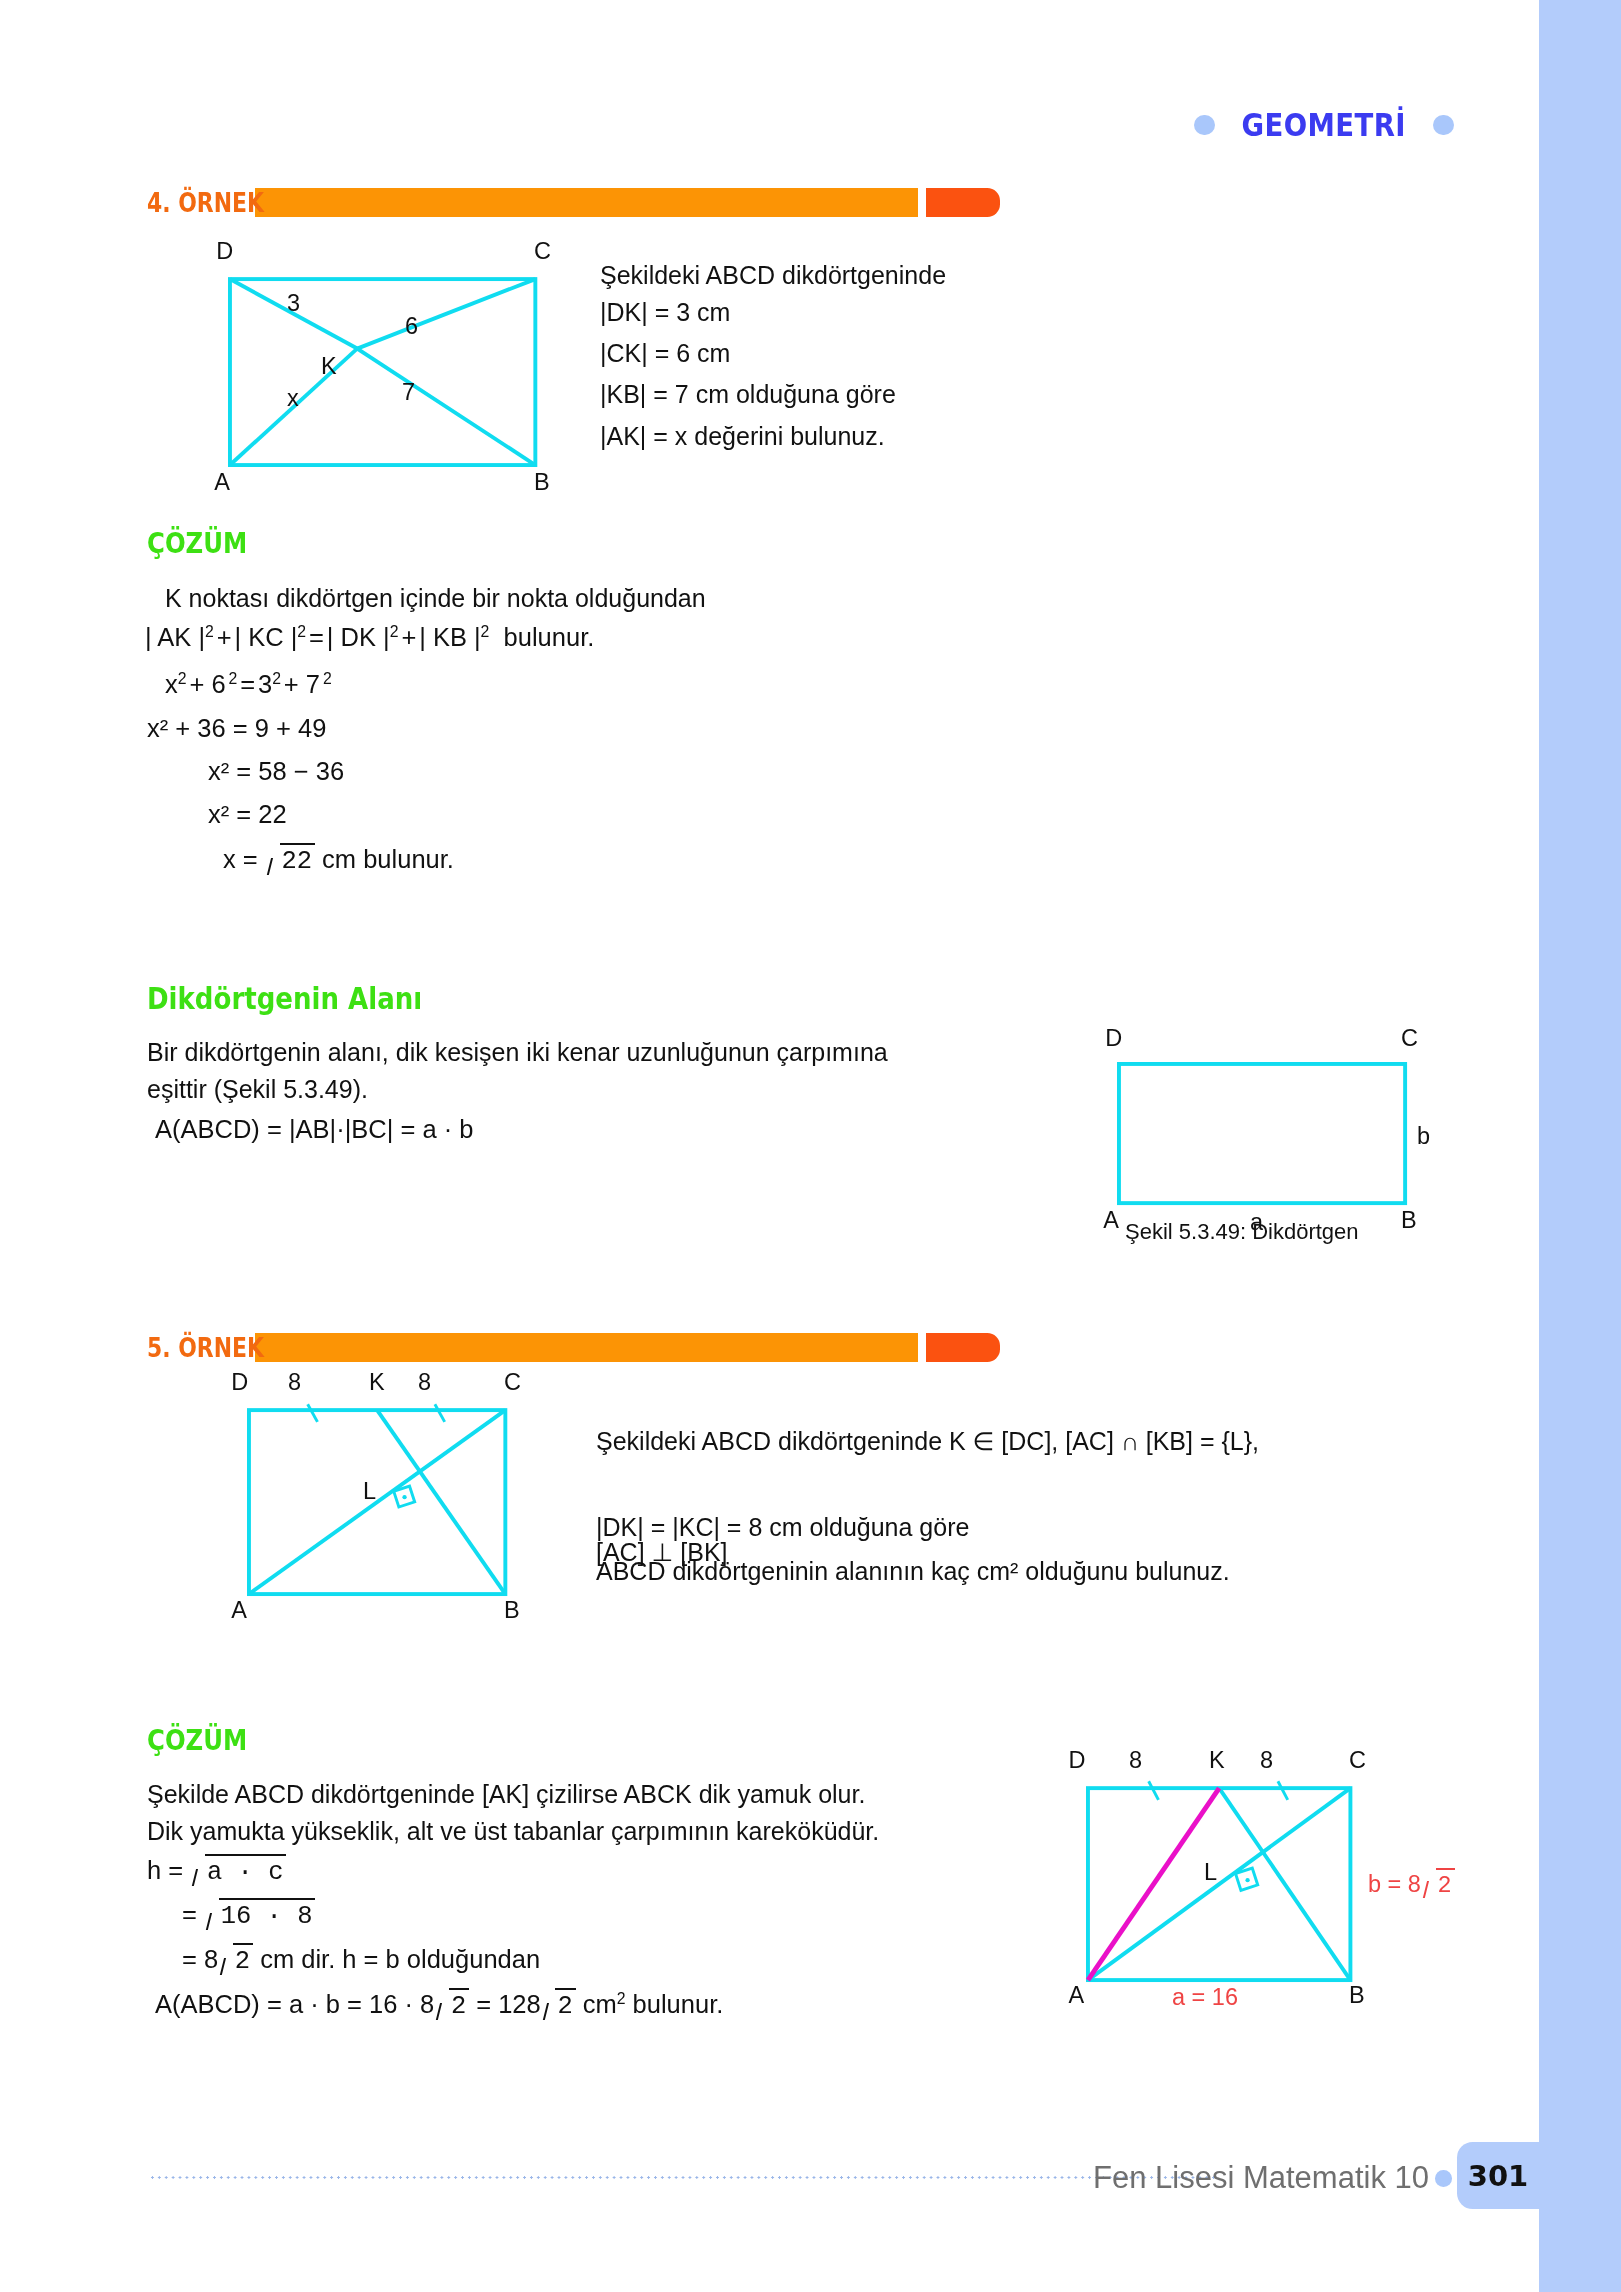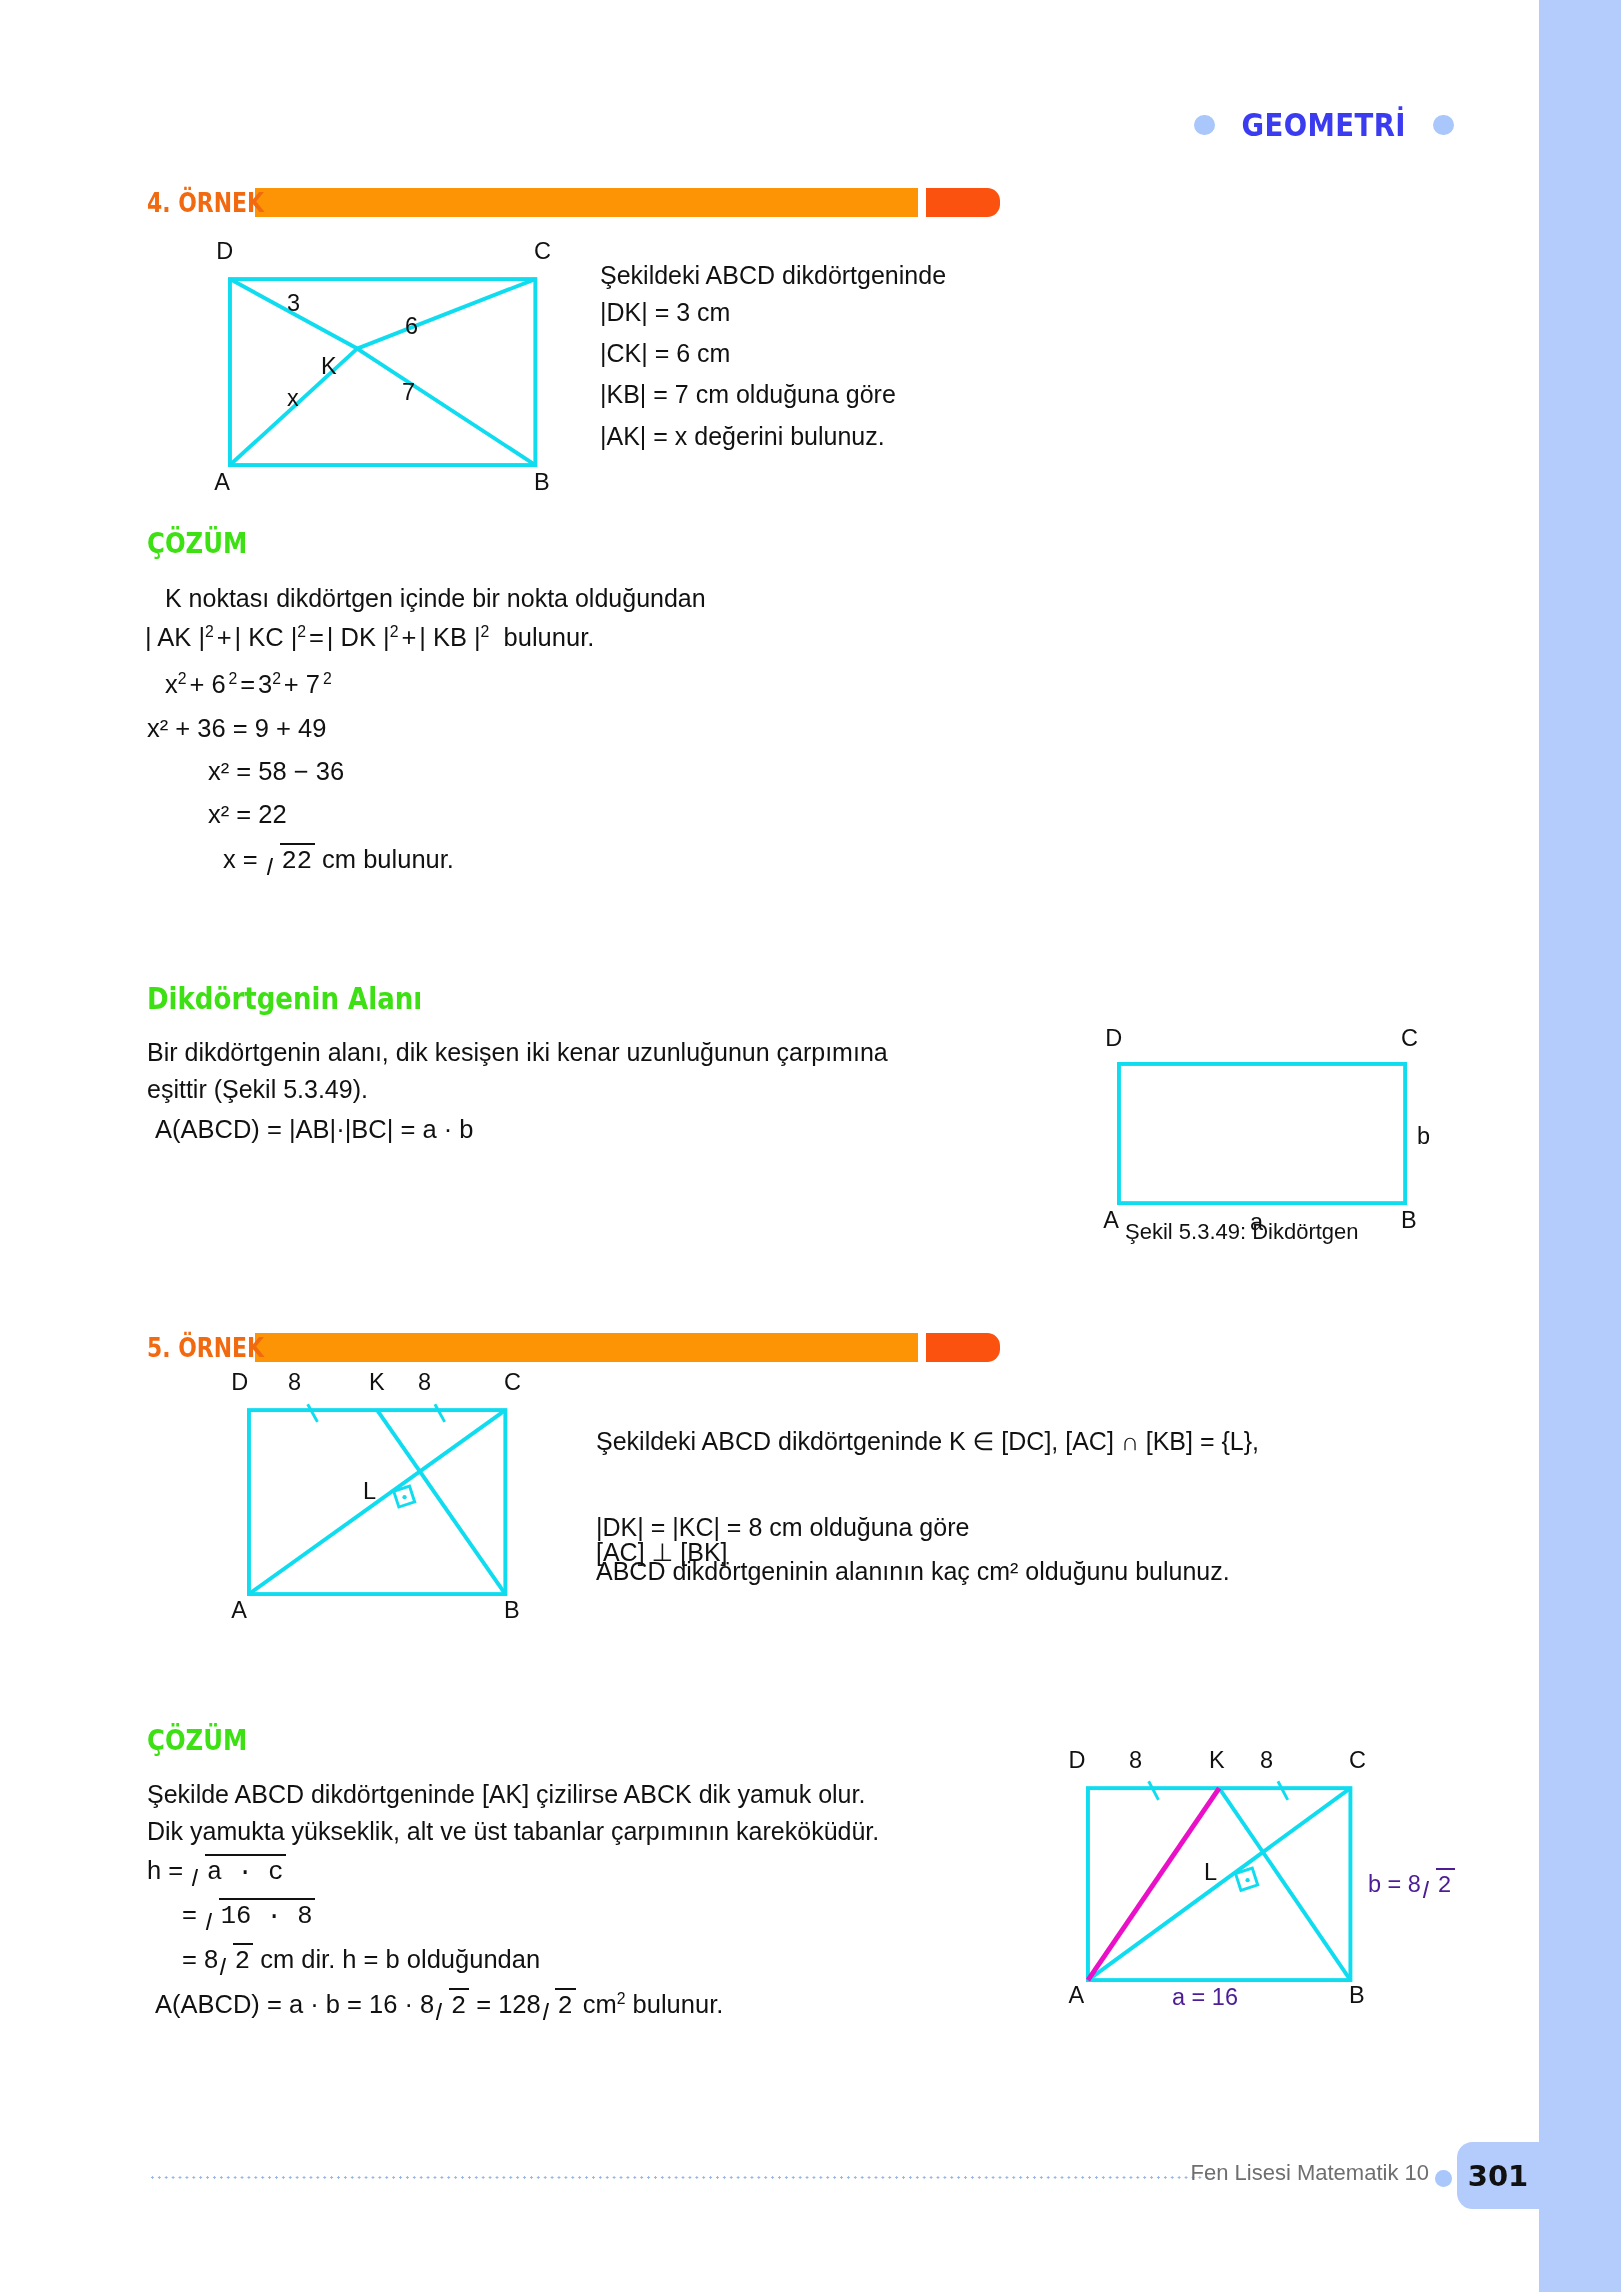--- a/index.html
+++ b/index.html
@@ -141,21 +141,21 @@
   }
 
   
   .fig { position: absolute; }
   .fig svg { display: block; overflow: visible; }
   .fig-label {
     position: absolute;
     font-size: 23.5px;
     color: #111;
   }
-  .fig-label.mag  { color: #4c1d95; }
+  .fig-label.mag  { color: #ef4444; }
   .fig-caption {
     position: absolute;
     font-size: 22px;
     color: #111;
     white-space: nowrap;
   }
 
   
   .footer-line {
     position: absolute;
@@ -164,21 +164,21 @@
     width: 1068px;
     height: 2.9px;
     background-image: radial-gradient(circle, #9ab6e8 1.2px, transparent 1.3px);
     background-size: 6.9px 2.9px;
     background-repeat: repeat-x;
   }
   .footer-text {
     position: absolute;
     right: 192px;
     top: 2160px;
-    font-size: 22px;
+    font-size: 31px;
     color: #6f6f6f;
     white-space: nowrap;
     text-align: center;
   }
   .footer-dot {
     position: absolute;
     right: 169px;
     top: 2170px;
     width: 16.7px;
     height: 16.7px;

